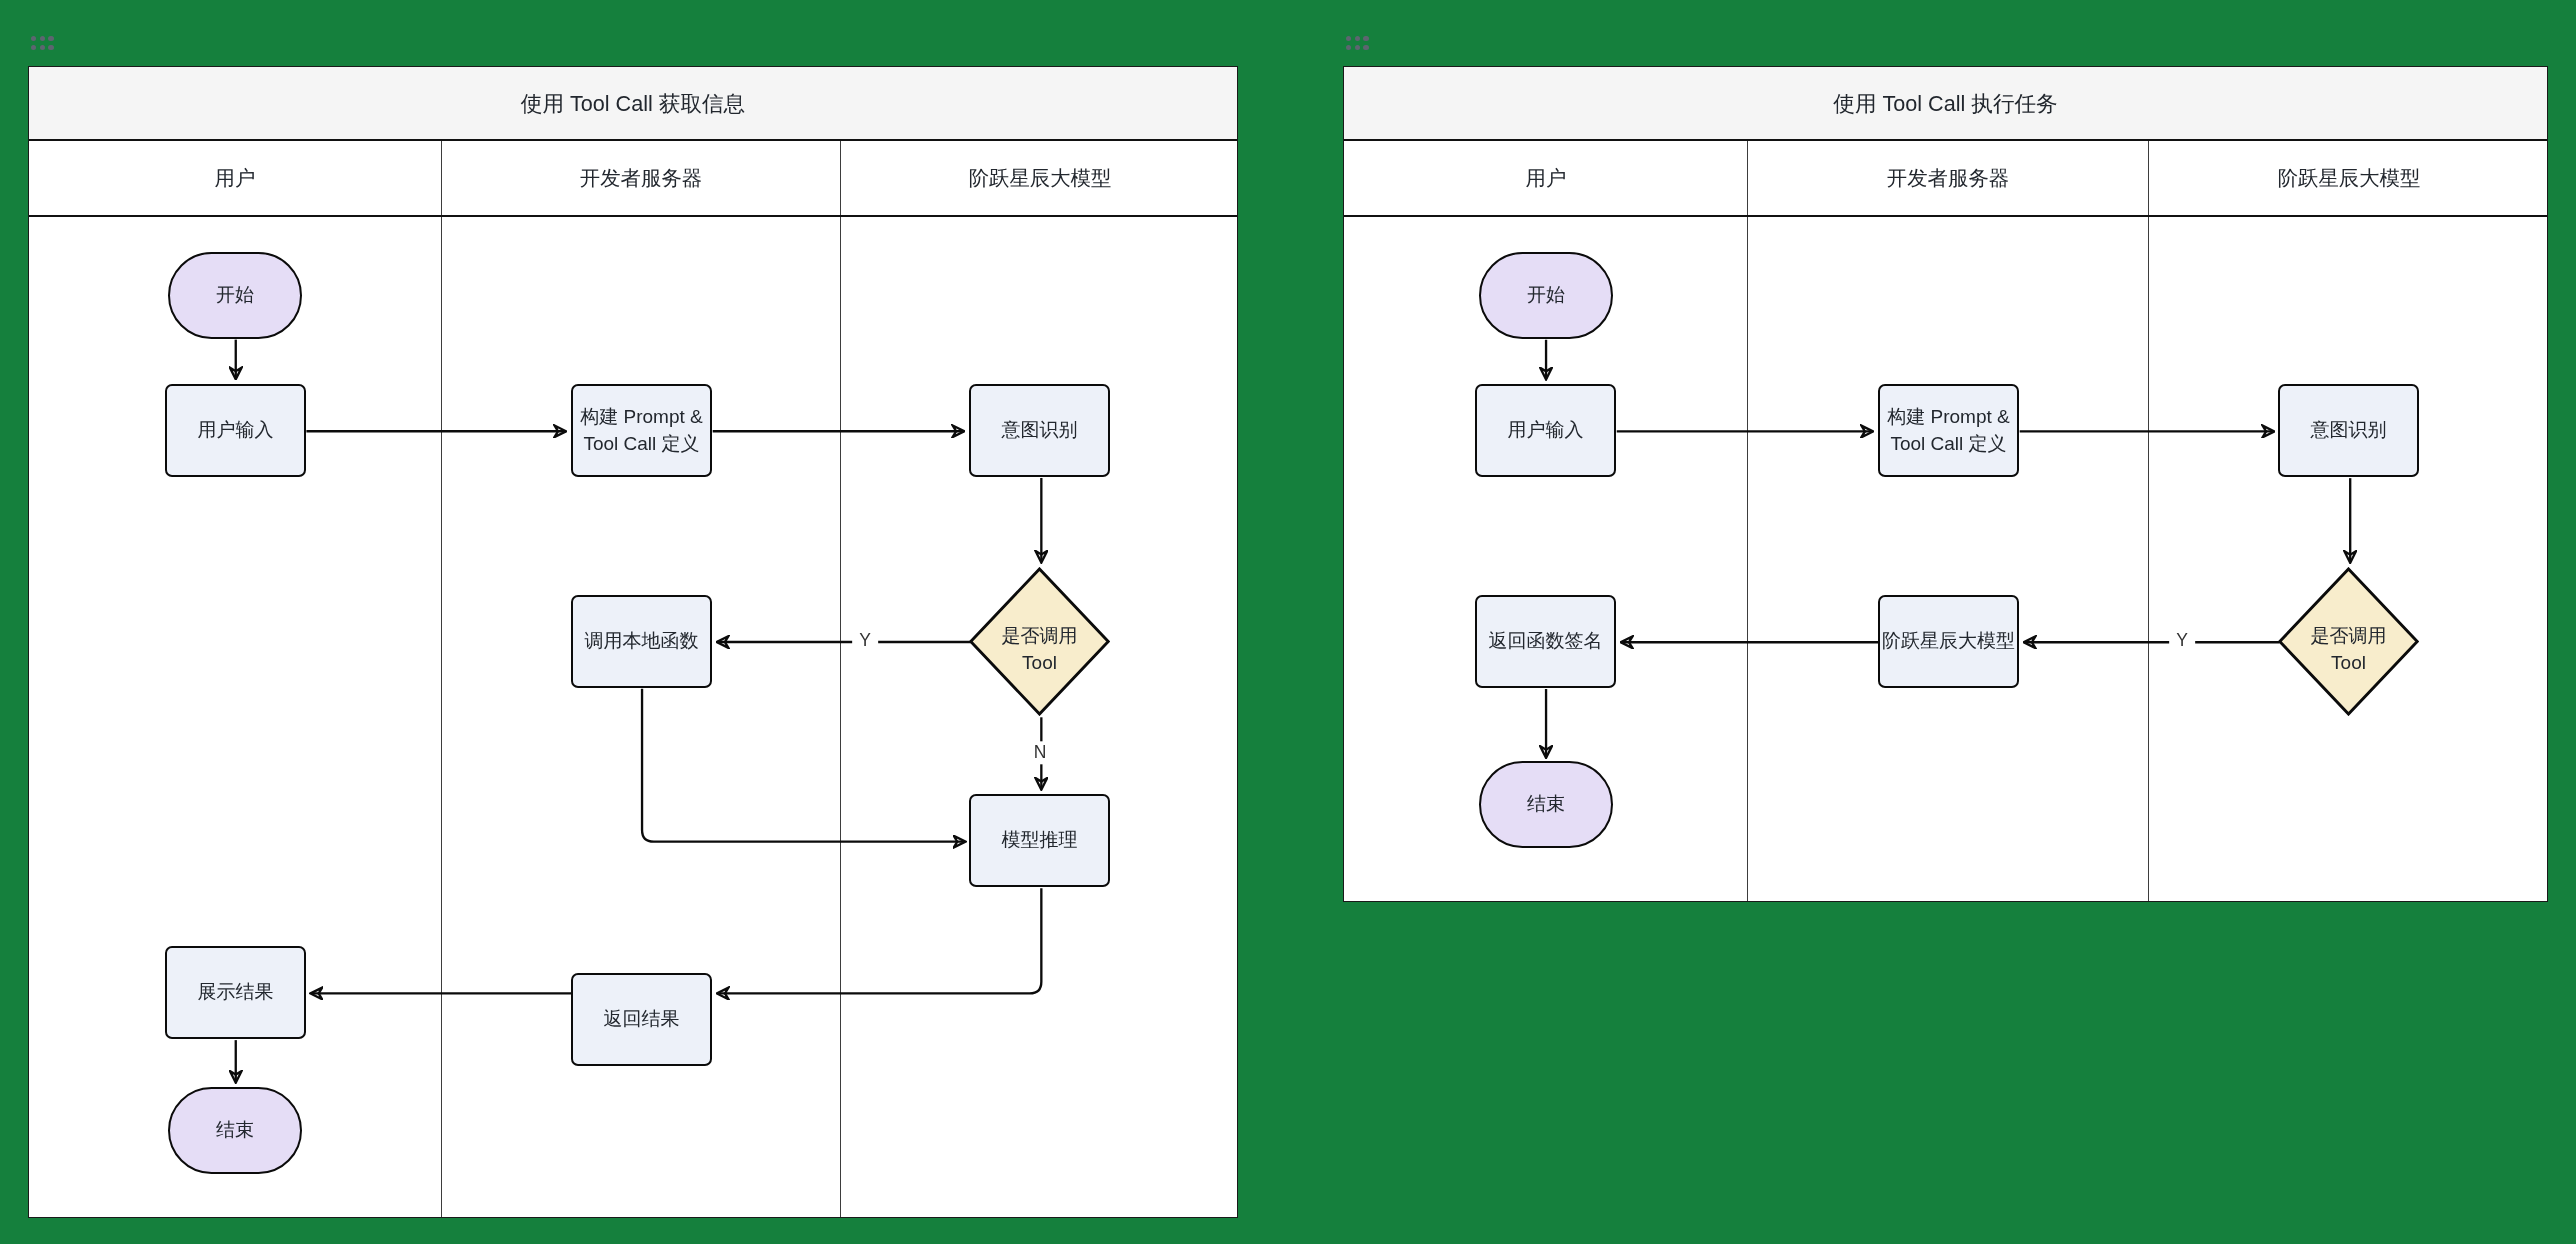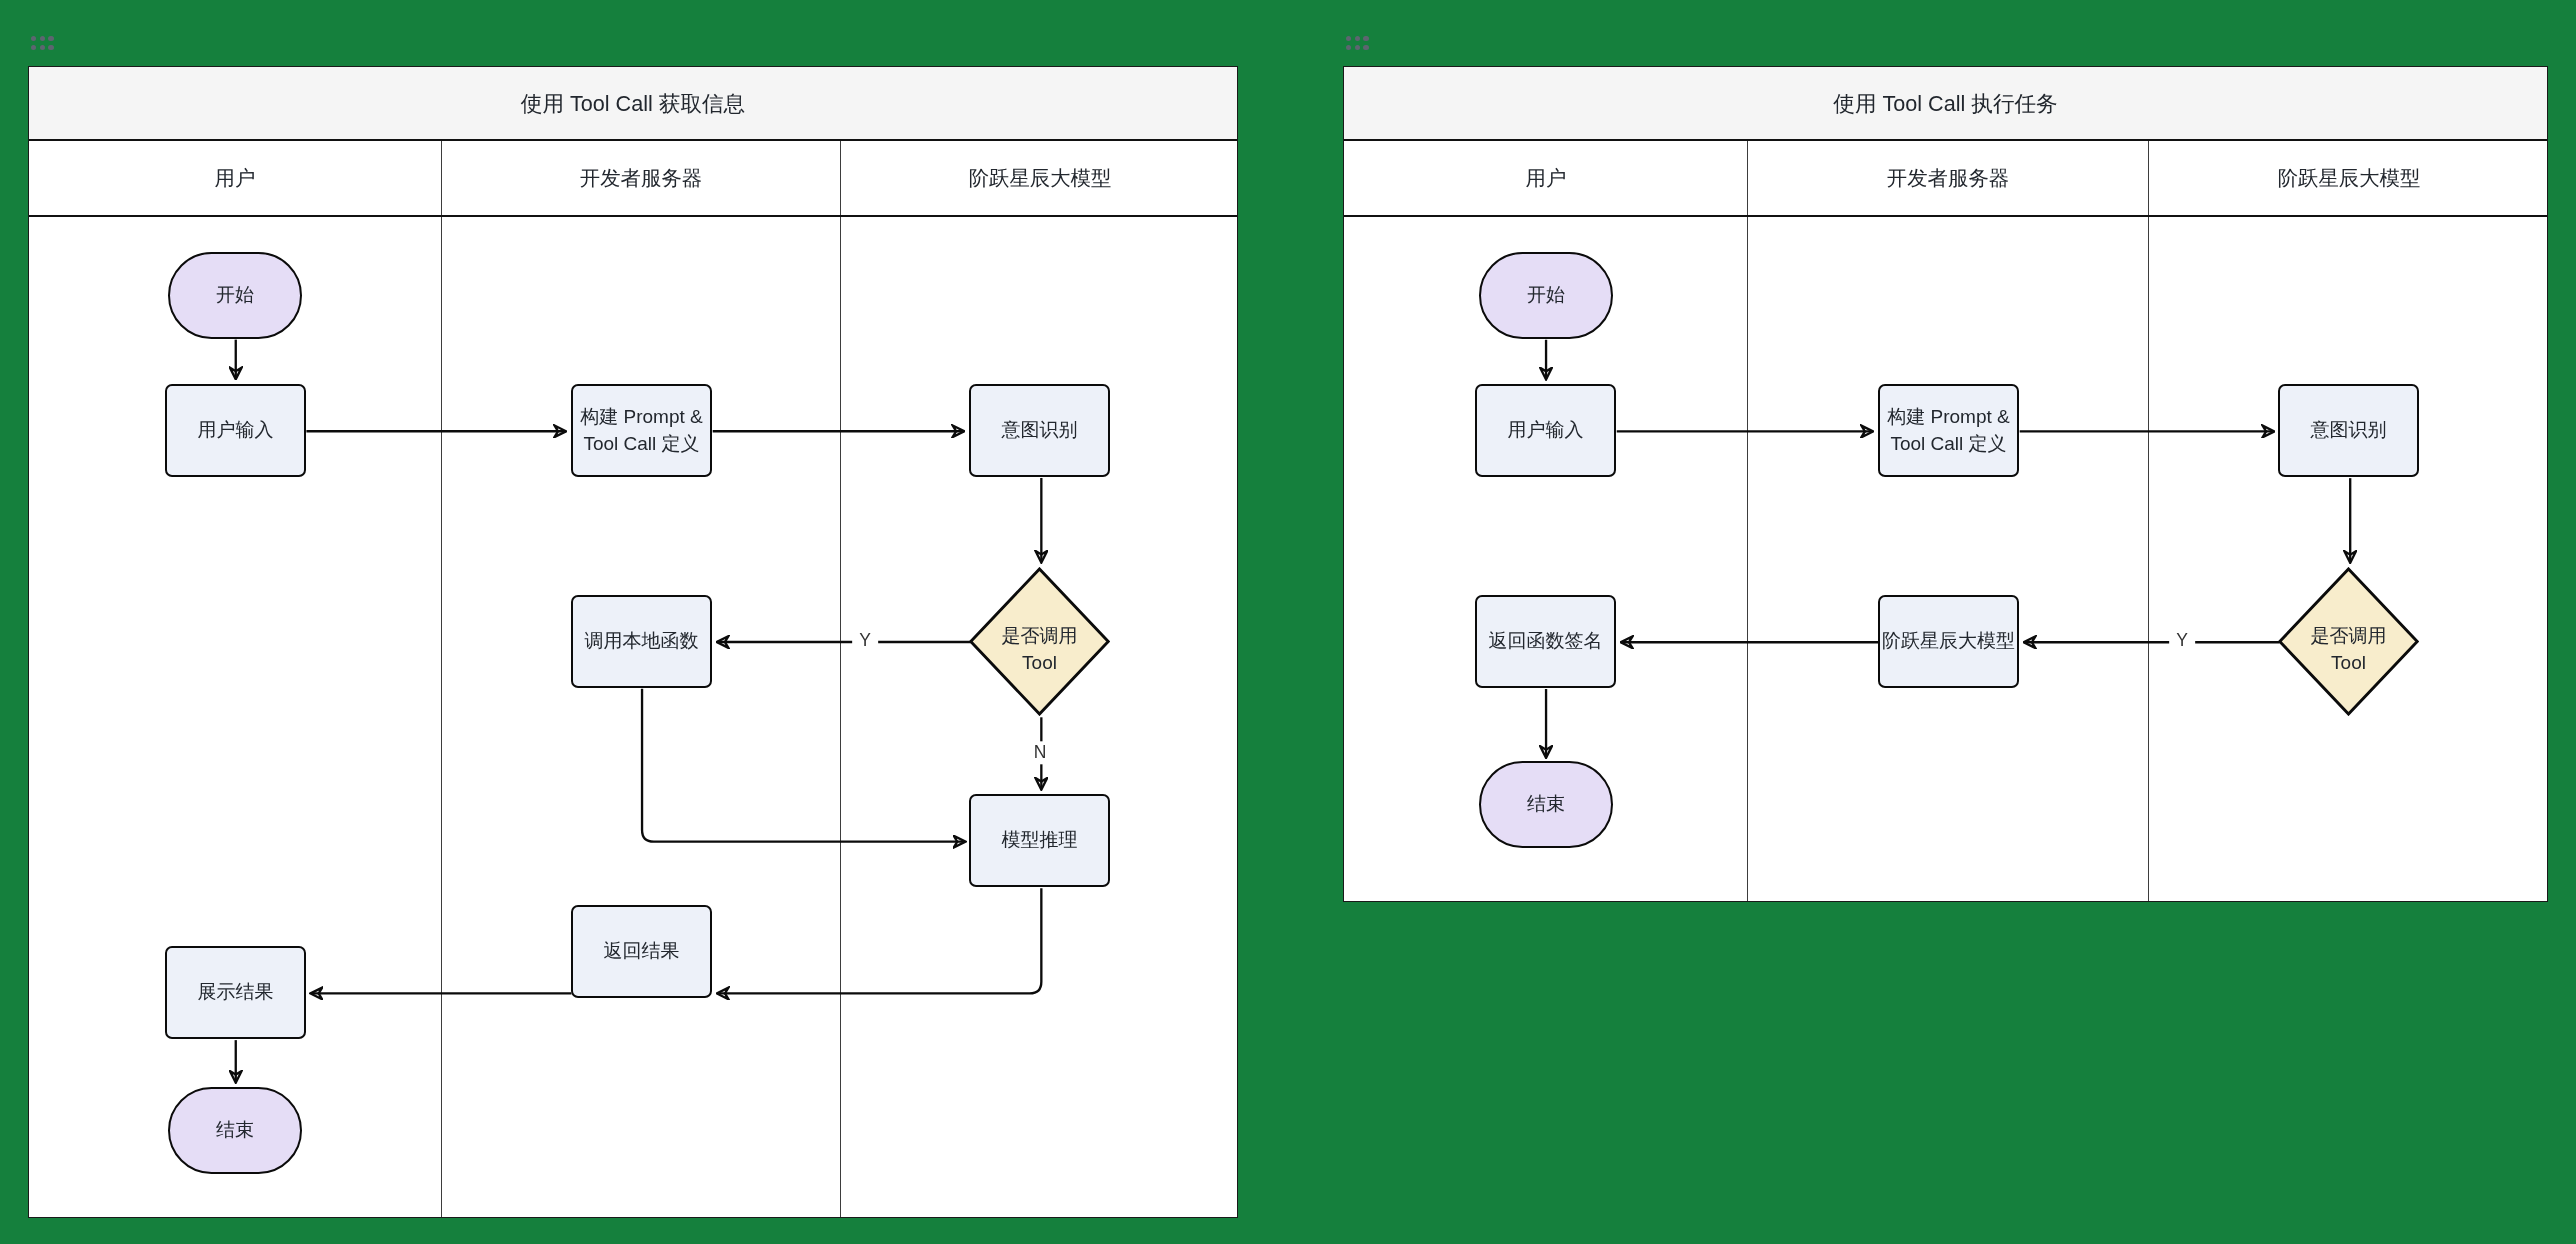--- a/index.html
+++ b/index.html
@@ -92,21 +92,21 @@
     <div class="node node-diamond" style="left:940px;top:500px;">
       <svg viewBox="0 0 242 255">
         <polygon points="121,3 239,127.5 121,252 3,127.5" fill="#f8edcc" stroke="#0b0b0b" stroke-width="5"></polygon>
       </svg>
       <span class="dlabel">是否调用
 Tool</span>
     </div>
 
     <div class="node node-rect" style="left:940px;top:727px;">模型推理</div>
     <div class="node node-rect" style="left:542px;top:528px;">调用本地函数</div>
-    <div class="node node-rect" style="left:542px;top:838px;text-align:center;">返回结果</div>
+    <div class="node node-rect" style="left:542px;top:906px;text-align:center;">返回结果</div>
     <div class="node node-rect" style="left:136px;top:879px;">展示结果</div>
     <div class="node node-stadium" style="left:139px;top:1020px;">结束</div>
 
     <span class="edge-label" style="left:836px;top:574px;">Y</span>
     <span class="edge-label" style="left:1011px;top:686px;">N</span>
   </div>
 
   <div class="drag-handle" style="left:1346px;top:36px;">
     <i></i>
       <i></i>

